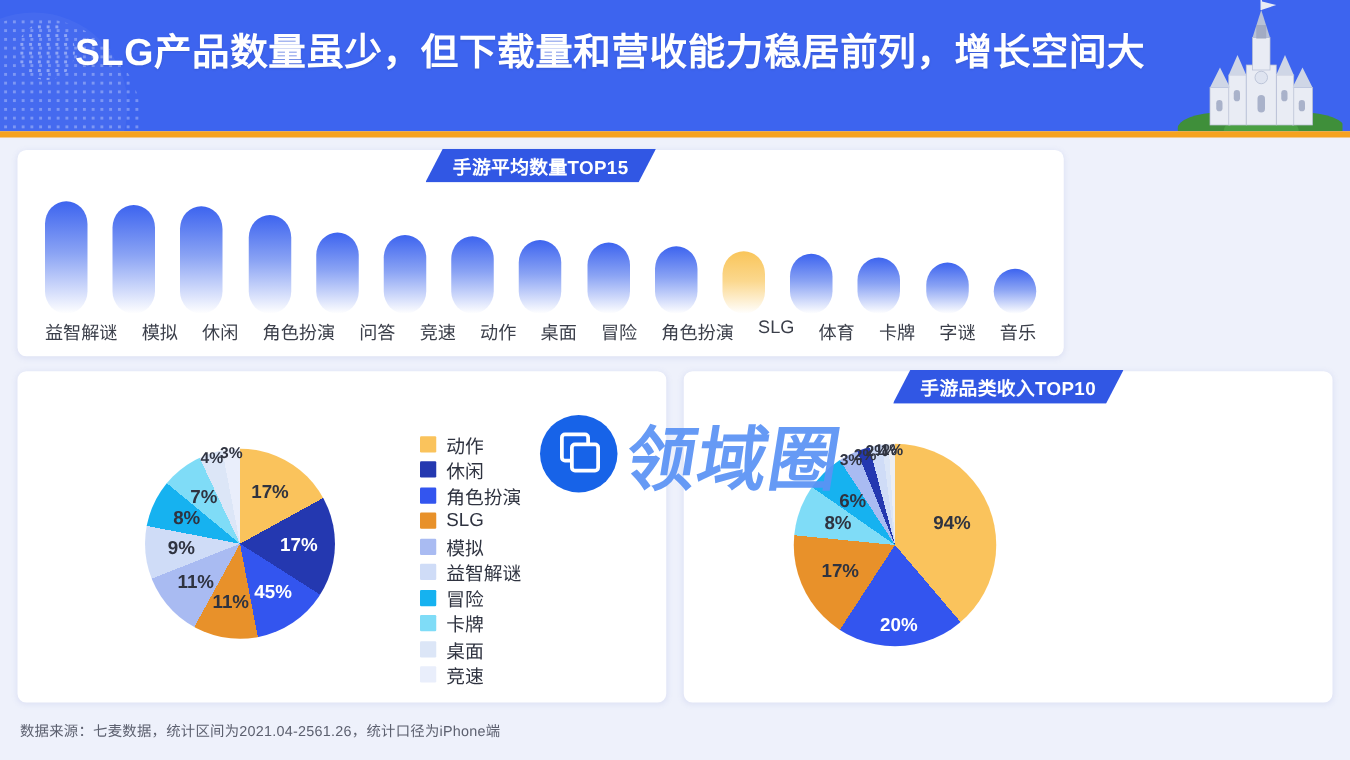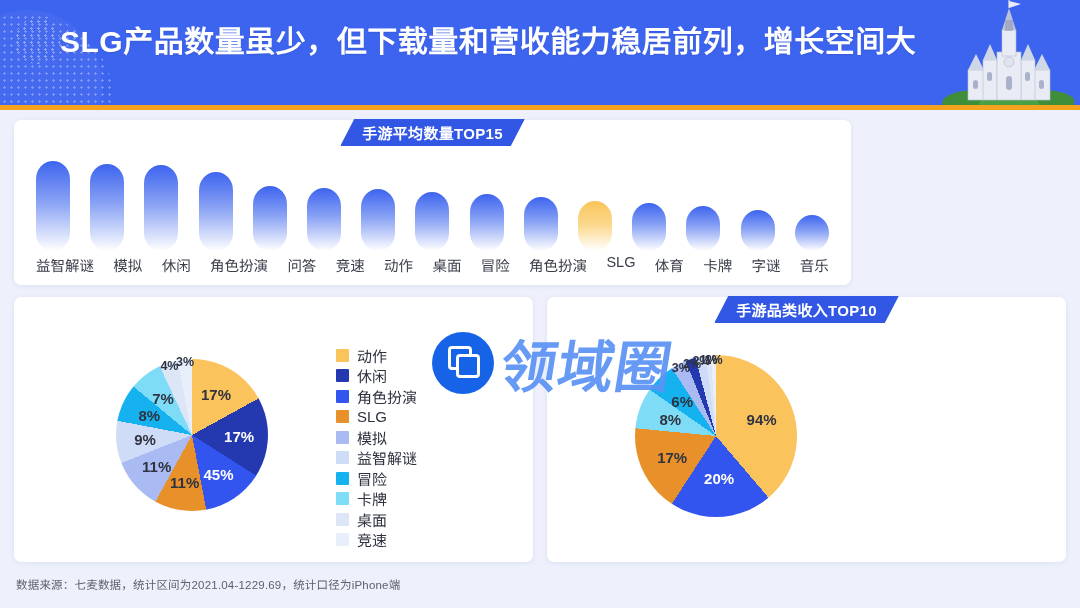--- a/index.html
+++ b/index.html
@@ -314,33 +314,33 @@
       <div class="pie-lbl dark" style="left: 149.12px; top: 100.768px;">7%</div>
       <div class="pie-lbl dark sm" style="left: 155.454px; top: 68.6109px;">4%</div>
       <div class="pie-lbl dark sm" style="left: 171.134px; top: 65.3638px;">3%</div>
     </div>
 
   <div class="card" id="card-rev">
     <div class="ribbon" id="ribbon-rev">手游品类收入TOP10</div>
     <div class="pie" id="pie-rev" style="background: conic-gradient(rgb(250, 195, 92) 0deg, rgb(250, 195, 92) 139.592deg, rgb(51, 85, 239) 139.592deg, rgb(51, 85, 239) 213.061deg, rgb(232, 145, 42) 213.061deg, rgb(232, 145, 42) 275.51deg, rgb(127, 220, 247) 275.51deg, rgb(127, 220, 247) 304.898deg, rgb(22, 178, 240) 304.898deg, rgb(22, 178, 240) 326.939deg, rgb(169, 187, 242) 326.939deg, rgb(169, 187, 242) 337.959deg, rgb(36, 56, 176) 337.959deg, rgb(36, 56, 176) 345.306deg, rgb(207, 220, 247) 345.306deg, rgb(207, 220, 247) 352.653deg, rgb(220, 230, 247) 352.653deg, rgb(220, 230, 247) 356.327deg, rgb(236, 238, 243) 356.327deg, rgb(236, 238, 243) 360deg);"></div>
 
   <div class="pie-lbl dark" style="left: 214.61px; top: 122.215px;">94%</div>
-      <div class="pie-lbl light" style="left: 172.114px; top: 181px;">20%</div>
+      <div class="pie-lbl light" style="left: 172.114px; top: 203px;">20%</div>
       <div class="pie-lbl dark" style="left: 125.213px; top: 160.087px;">17%</div>
       <div class="pie-lbl dark" style="left: 123.39px; top: 122.215px;">8%</div>
       <div class="pie-lbl dark" style="left: 135.19px; top: 104.088px;">6%</div>
       <div class="pie-lbl dark sm" style="left: 133.782px; top: 71.4943px;">3%</div>
       <div class="pie-lbl dark sm" style="left: 145.008px; top: 66.7389px;">2%</div>
       <div class="pie-lbl dark sm" style="left: 154.445px; top: 64.2641px;">2%</div>
       <div class="pie-lbl dark sm" style="left: 161.689px; top: 63.2118px;">1%</div>
       <div class="pie-lbl dark sm" style="left: 166.56px; top: 62.8991px;">1%</div>
     </div>
 
   <div id="watermark">
     <div id="wm-logo">
       <div id="wm-sq-back"></div>
       <div id="wm-sq-front"></div>
     </div>
     <div id="wm-text">领域圈</div>
   </div>
 
-  <div id="footer">数据来源：七麦数据，统计区间为2021.04-1229.69，统计口径为iPhone端</div>
+  <div id="footer">数据来源：七麦数据，统计区间为2021.04-2561.26，统计口径为iPhone端</div>
 </div>
 
 </body></html>

